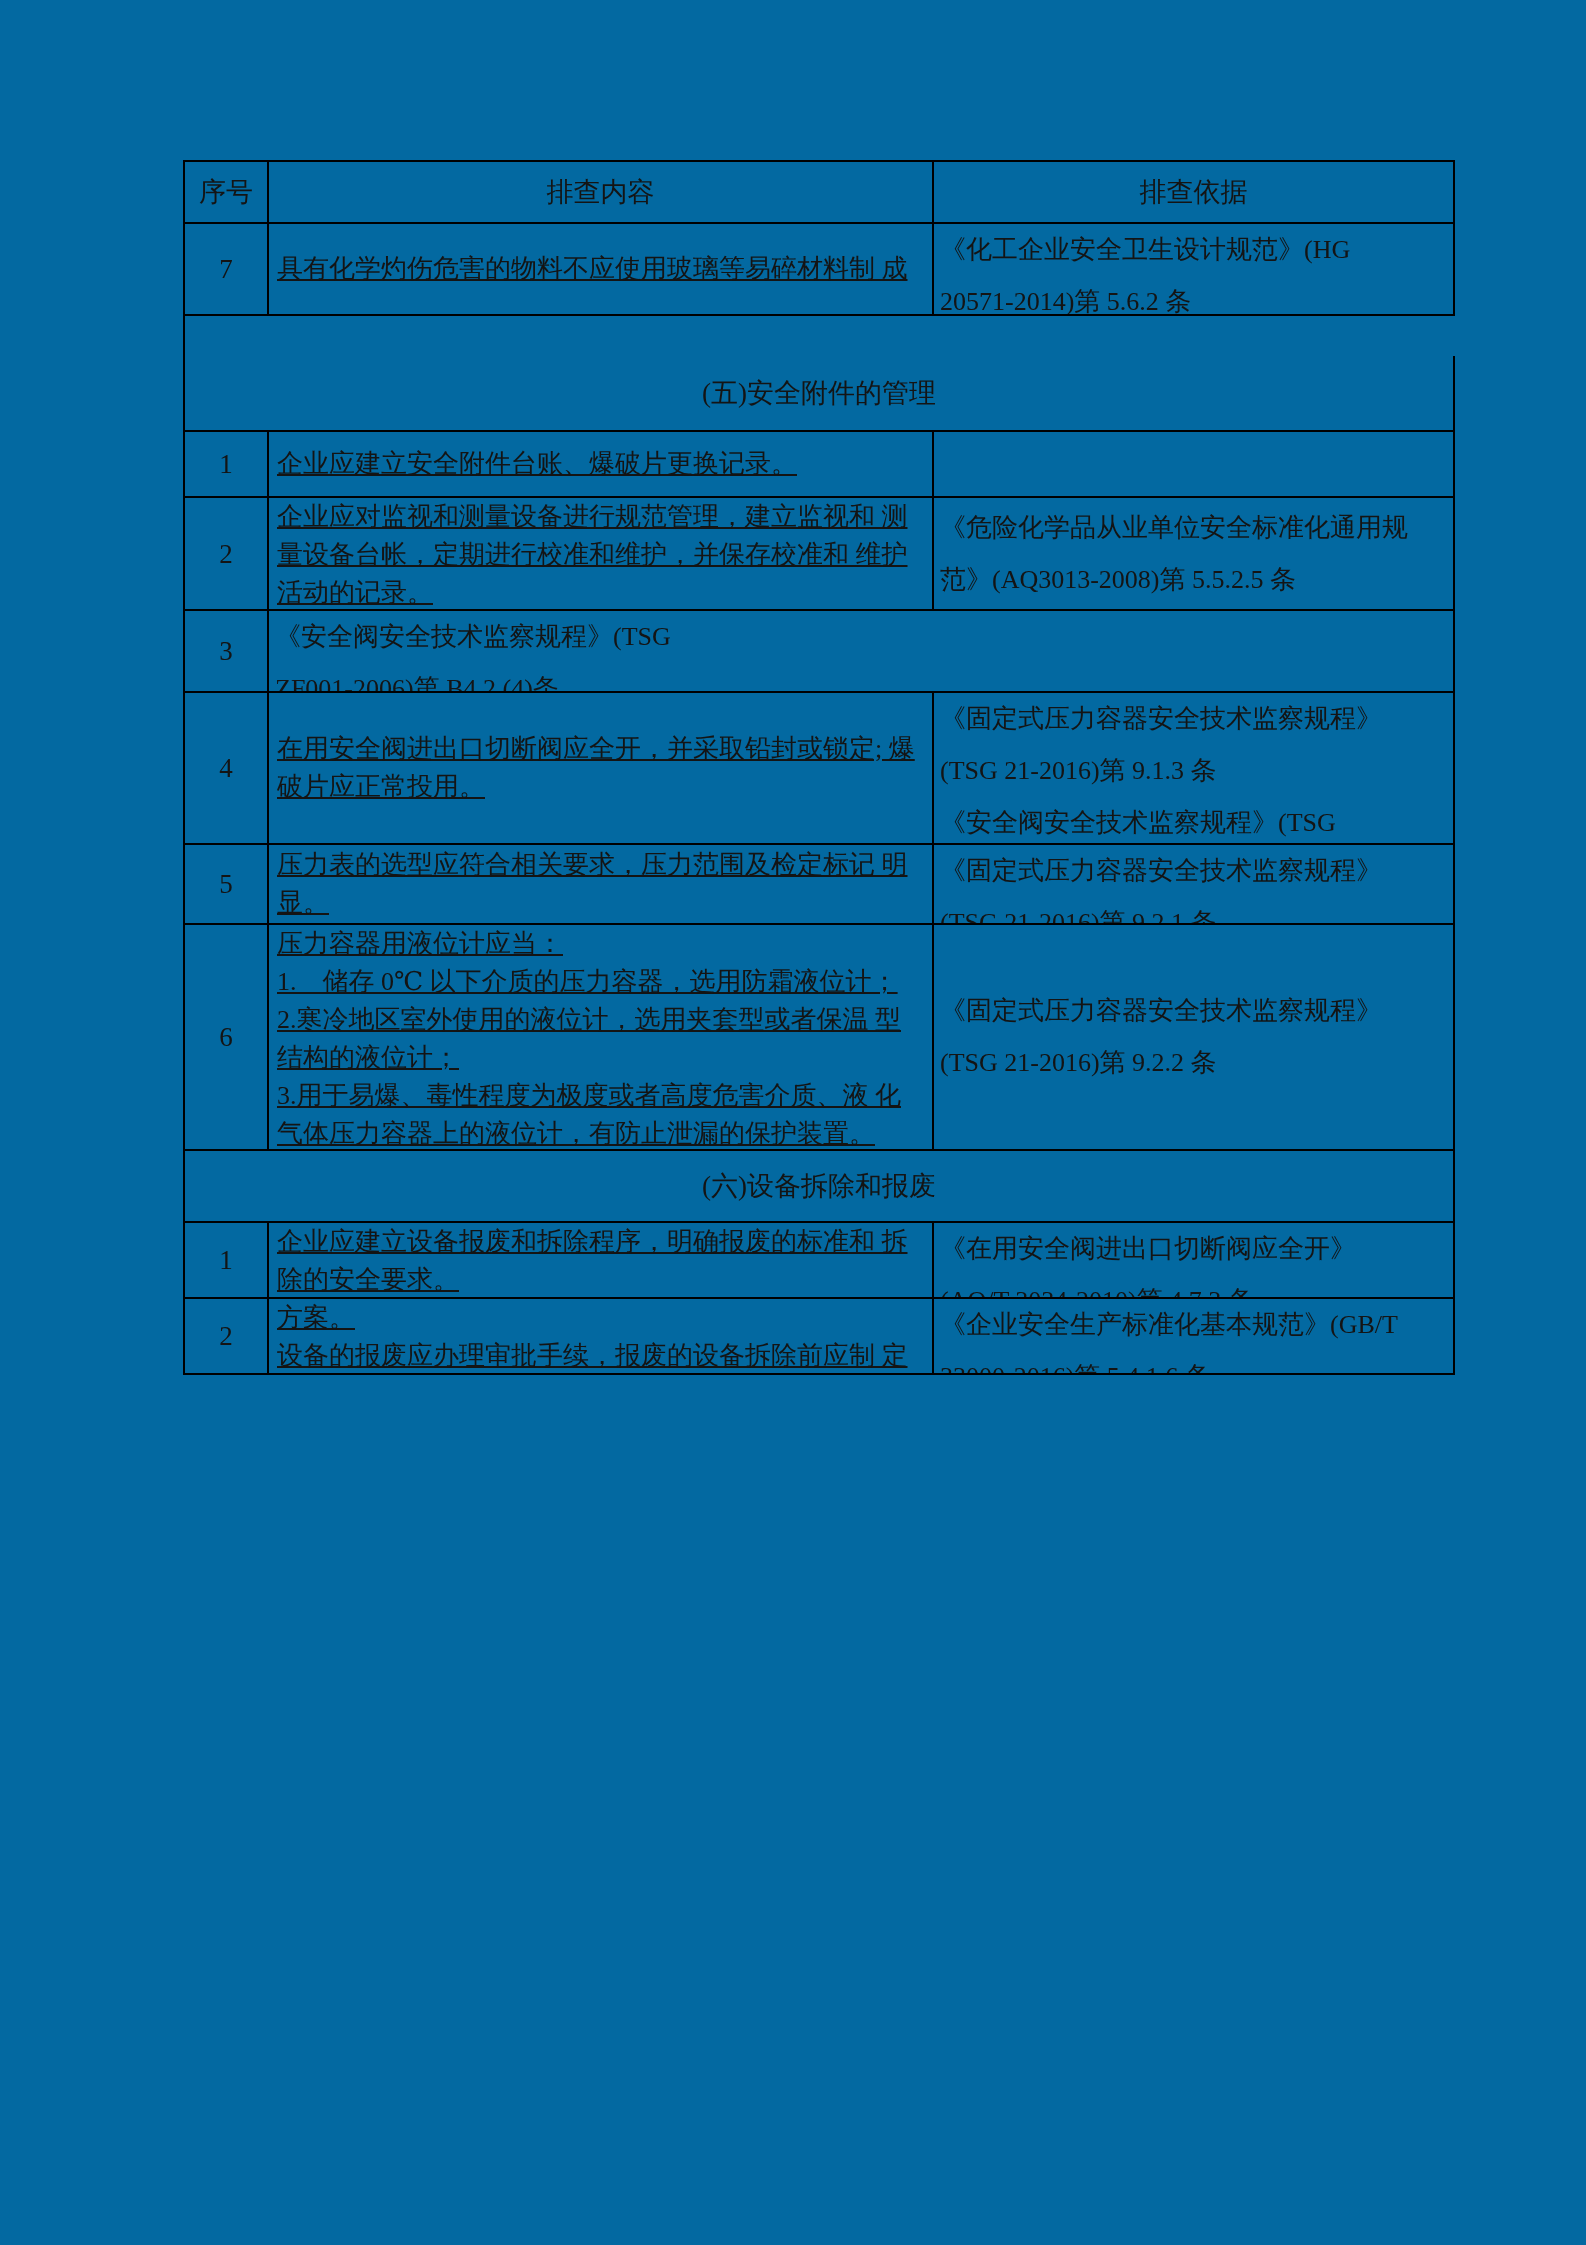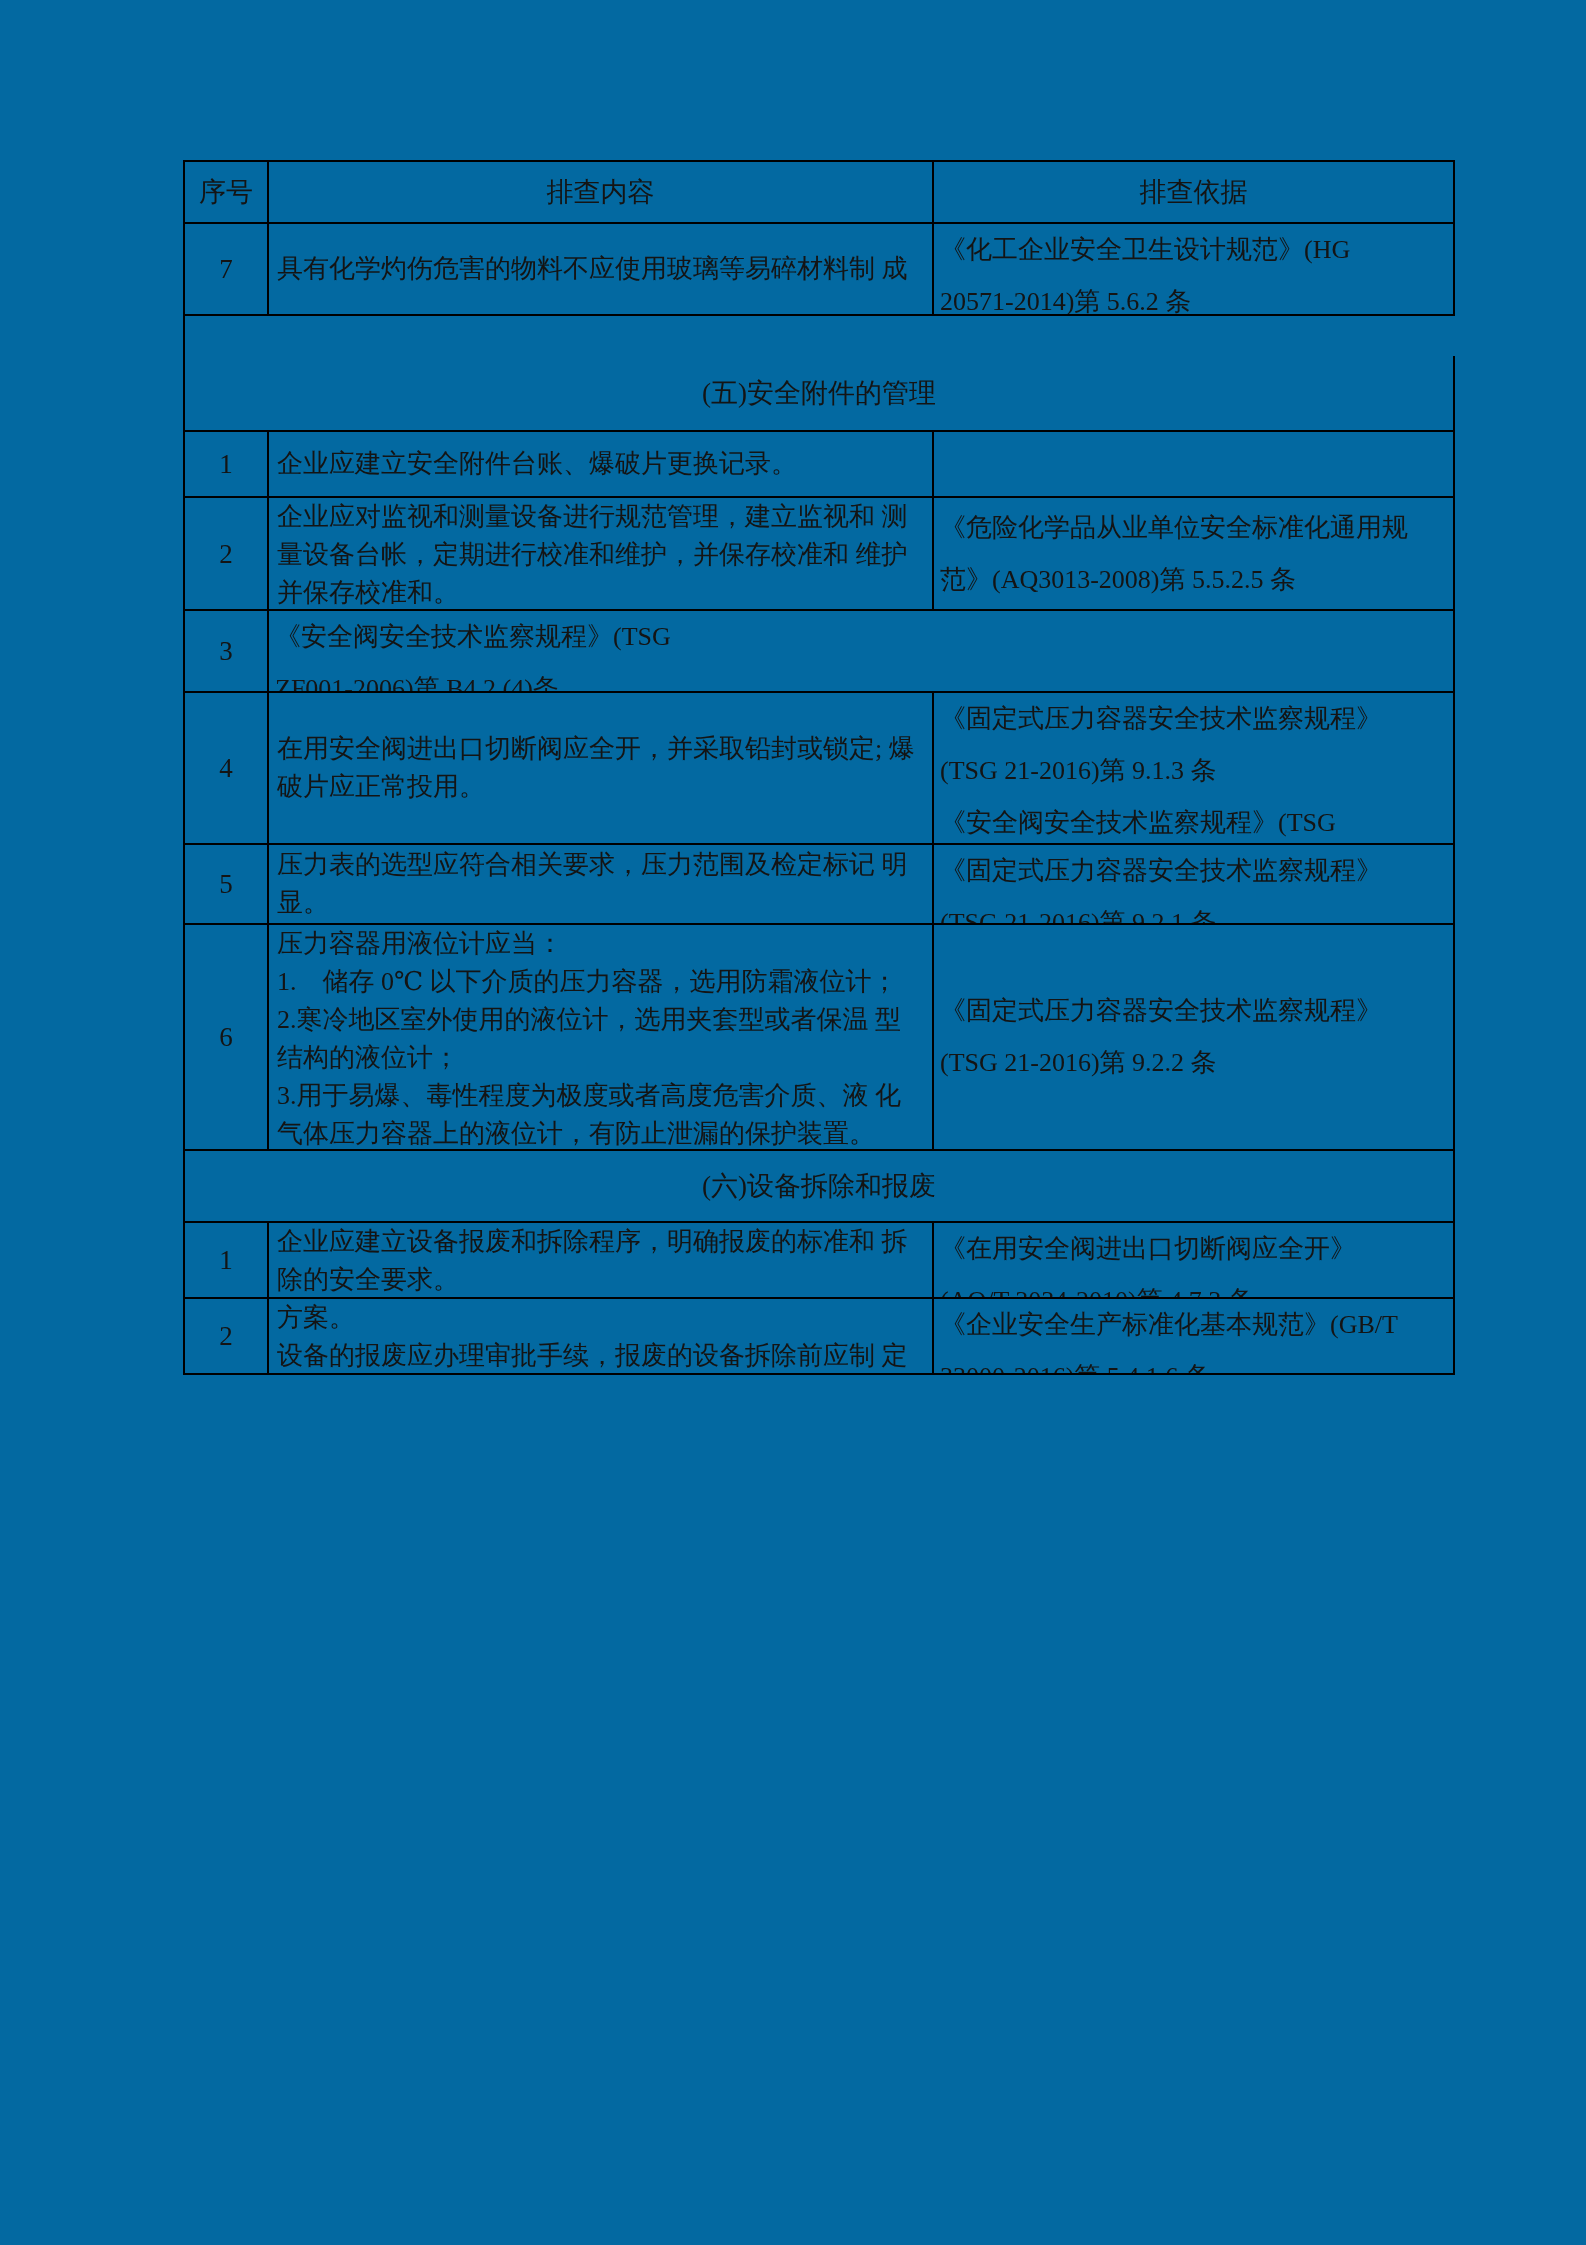--- a/index.html
+++ b/index.html
@@ -33,21 +33,21 @@
   }
   .col-num     { width:84px;  flex:none; }
   .col-content { width:665px; flex:none; }
   .col-basis   { flex:1; }
   .inner { margin-top:auto; margin-bottom:auto; min-height:0; }
 
   .header-row { height:62px; }
   .header-row .td { justify-content:center; text-align:center; font-size:27px; line-height:30px; }
 
   .num-cell .inner { width:100%; text-align:center; font-size:27px; line-height:30px; }
-  .content-cell .inner { padding:0 4px 0 8px; font-size:26px; line-height:38px; }
+  .content-cell .inner { padding:0 4px 0 8px; font-size:26px; line-height:38px;text-decoration:underline; }
   .basis-cell .inner   { padding:0 2px 0 6px; font-size:26px; line-height:52px; }
   .line, .bline { white-space:nowrap; }
 
   .section-cell { flex:1; justify-content:center; text-align:center; font-size:27px; line-height:30px; }
 </style>
 </head>
 <body>
 
 <div class="page">
   <div class="tbl">
@@ -103,21 +103,21 @@
   </div>
 
   <div class="tr" style="height: 113px;">
     <div class="td num-cell col-num">
       <div class="inner">2</div>
     </div>
     <div class="td content-cell col-content">
       <div class="inner">
             <div class="line">企业应对监视和测量设备进行规范管理，建立监视和 测</div>
             <div class="line">量设备台帐，定期进行校准和维护，并保存校准和 维护</div>
-            <div class="line">并保存校准和。</div>
+            <div class="line">活动的记录。</div>
           </div>
     </div>
     <div class="td basis-cell col-basis">
       <div class="inner">
             <div class="bline">《危险化学品从业单位安全标准化通用规</div>
             <div class="bline">范》(AQ3013-2008)第 5.5.2.5 条</div>
           </div>
     </div>
   </div>
 

